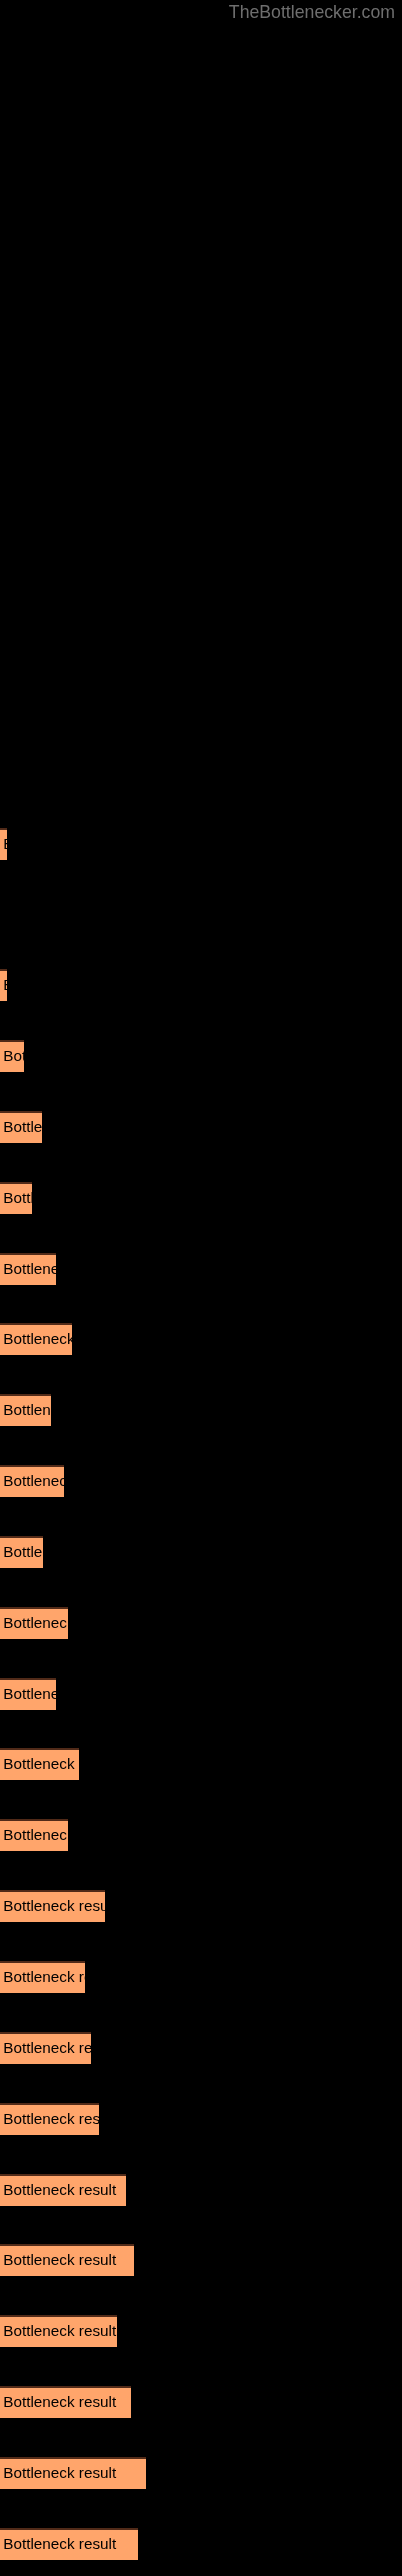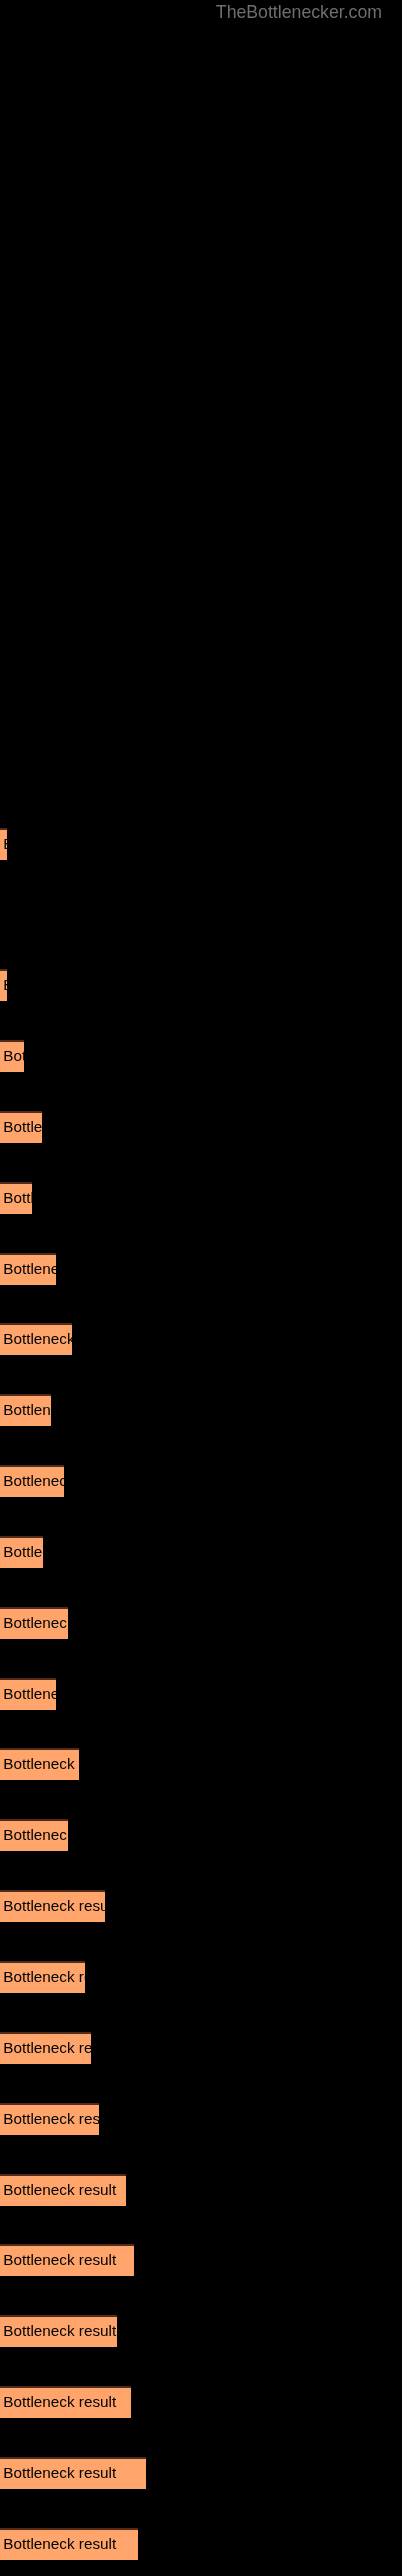--- a/index.html
+++ b/index.html
@@ -20,21 +20,21 @@
     position: relative;
     width: 403px;
     height: 2576px;
     background: #000000;
   }
 
   
   .site-title {
     position: absolute;
     top: 1.6px;
-    right: 21px;
+    right: 8px;
     font-size: 17.7px;
     line-height: 21px;
     color: #6e6e6e;
     letter-spacing: 0px;
     white-space: nowrap;
     font-family: "Liberation Sans", sans-serif;
   }
 
   
   .plot {

